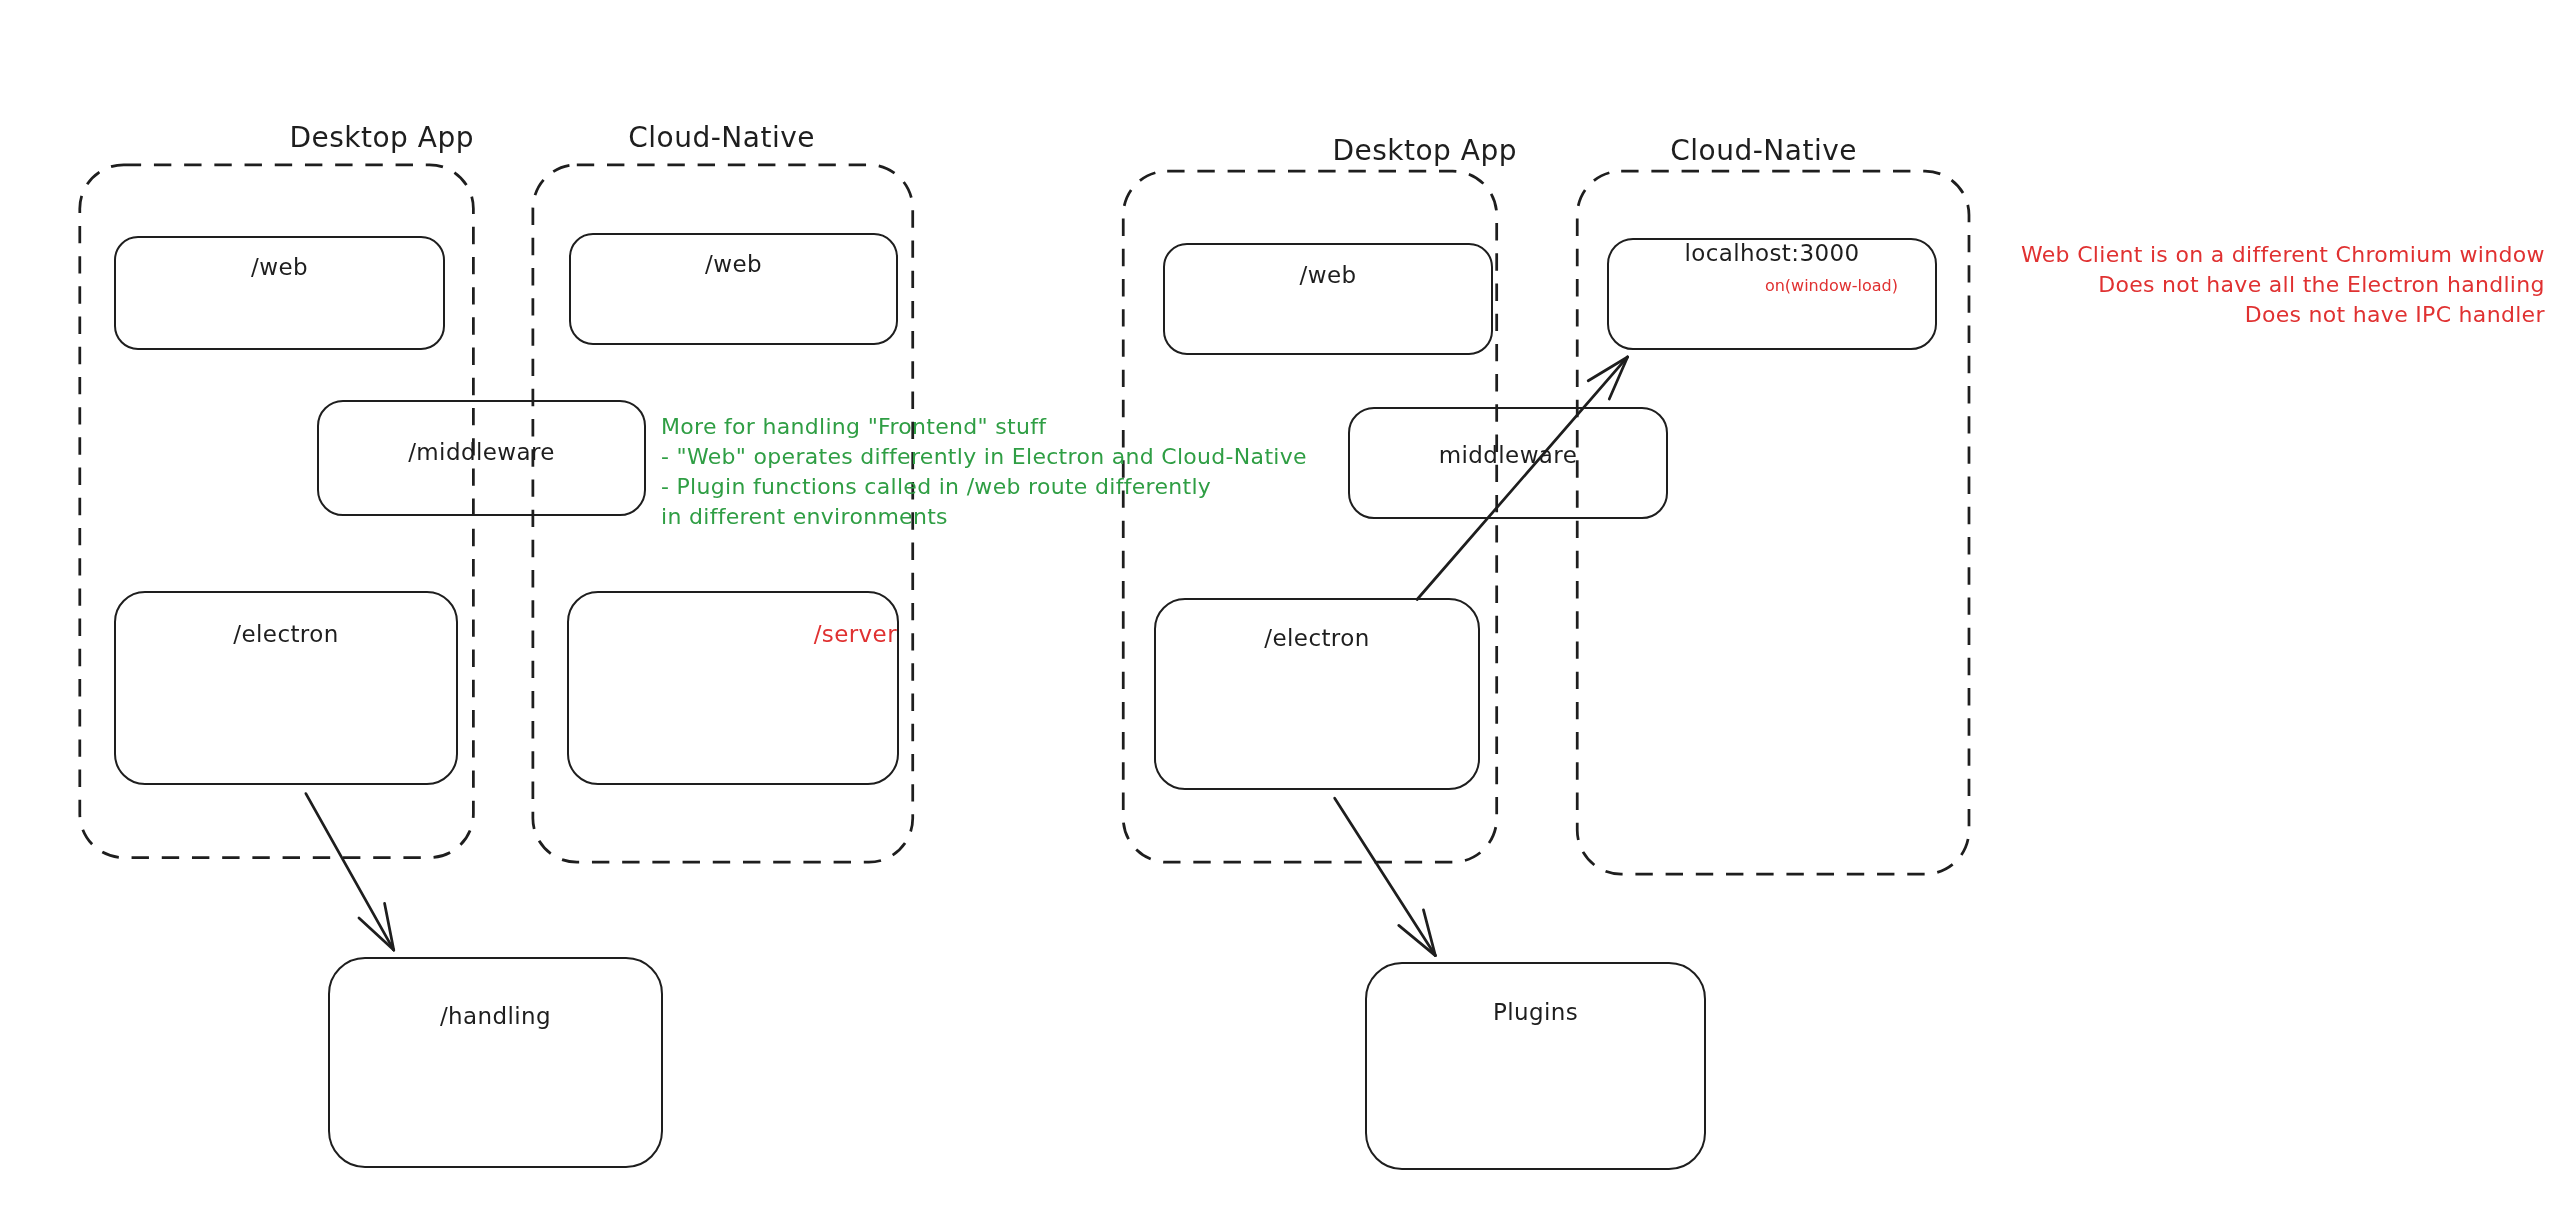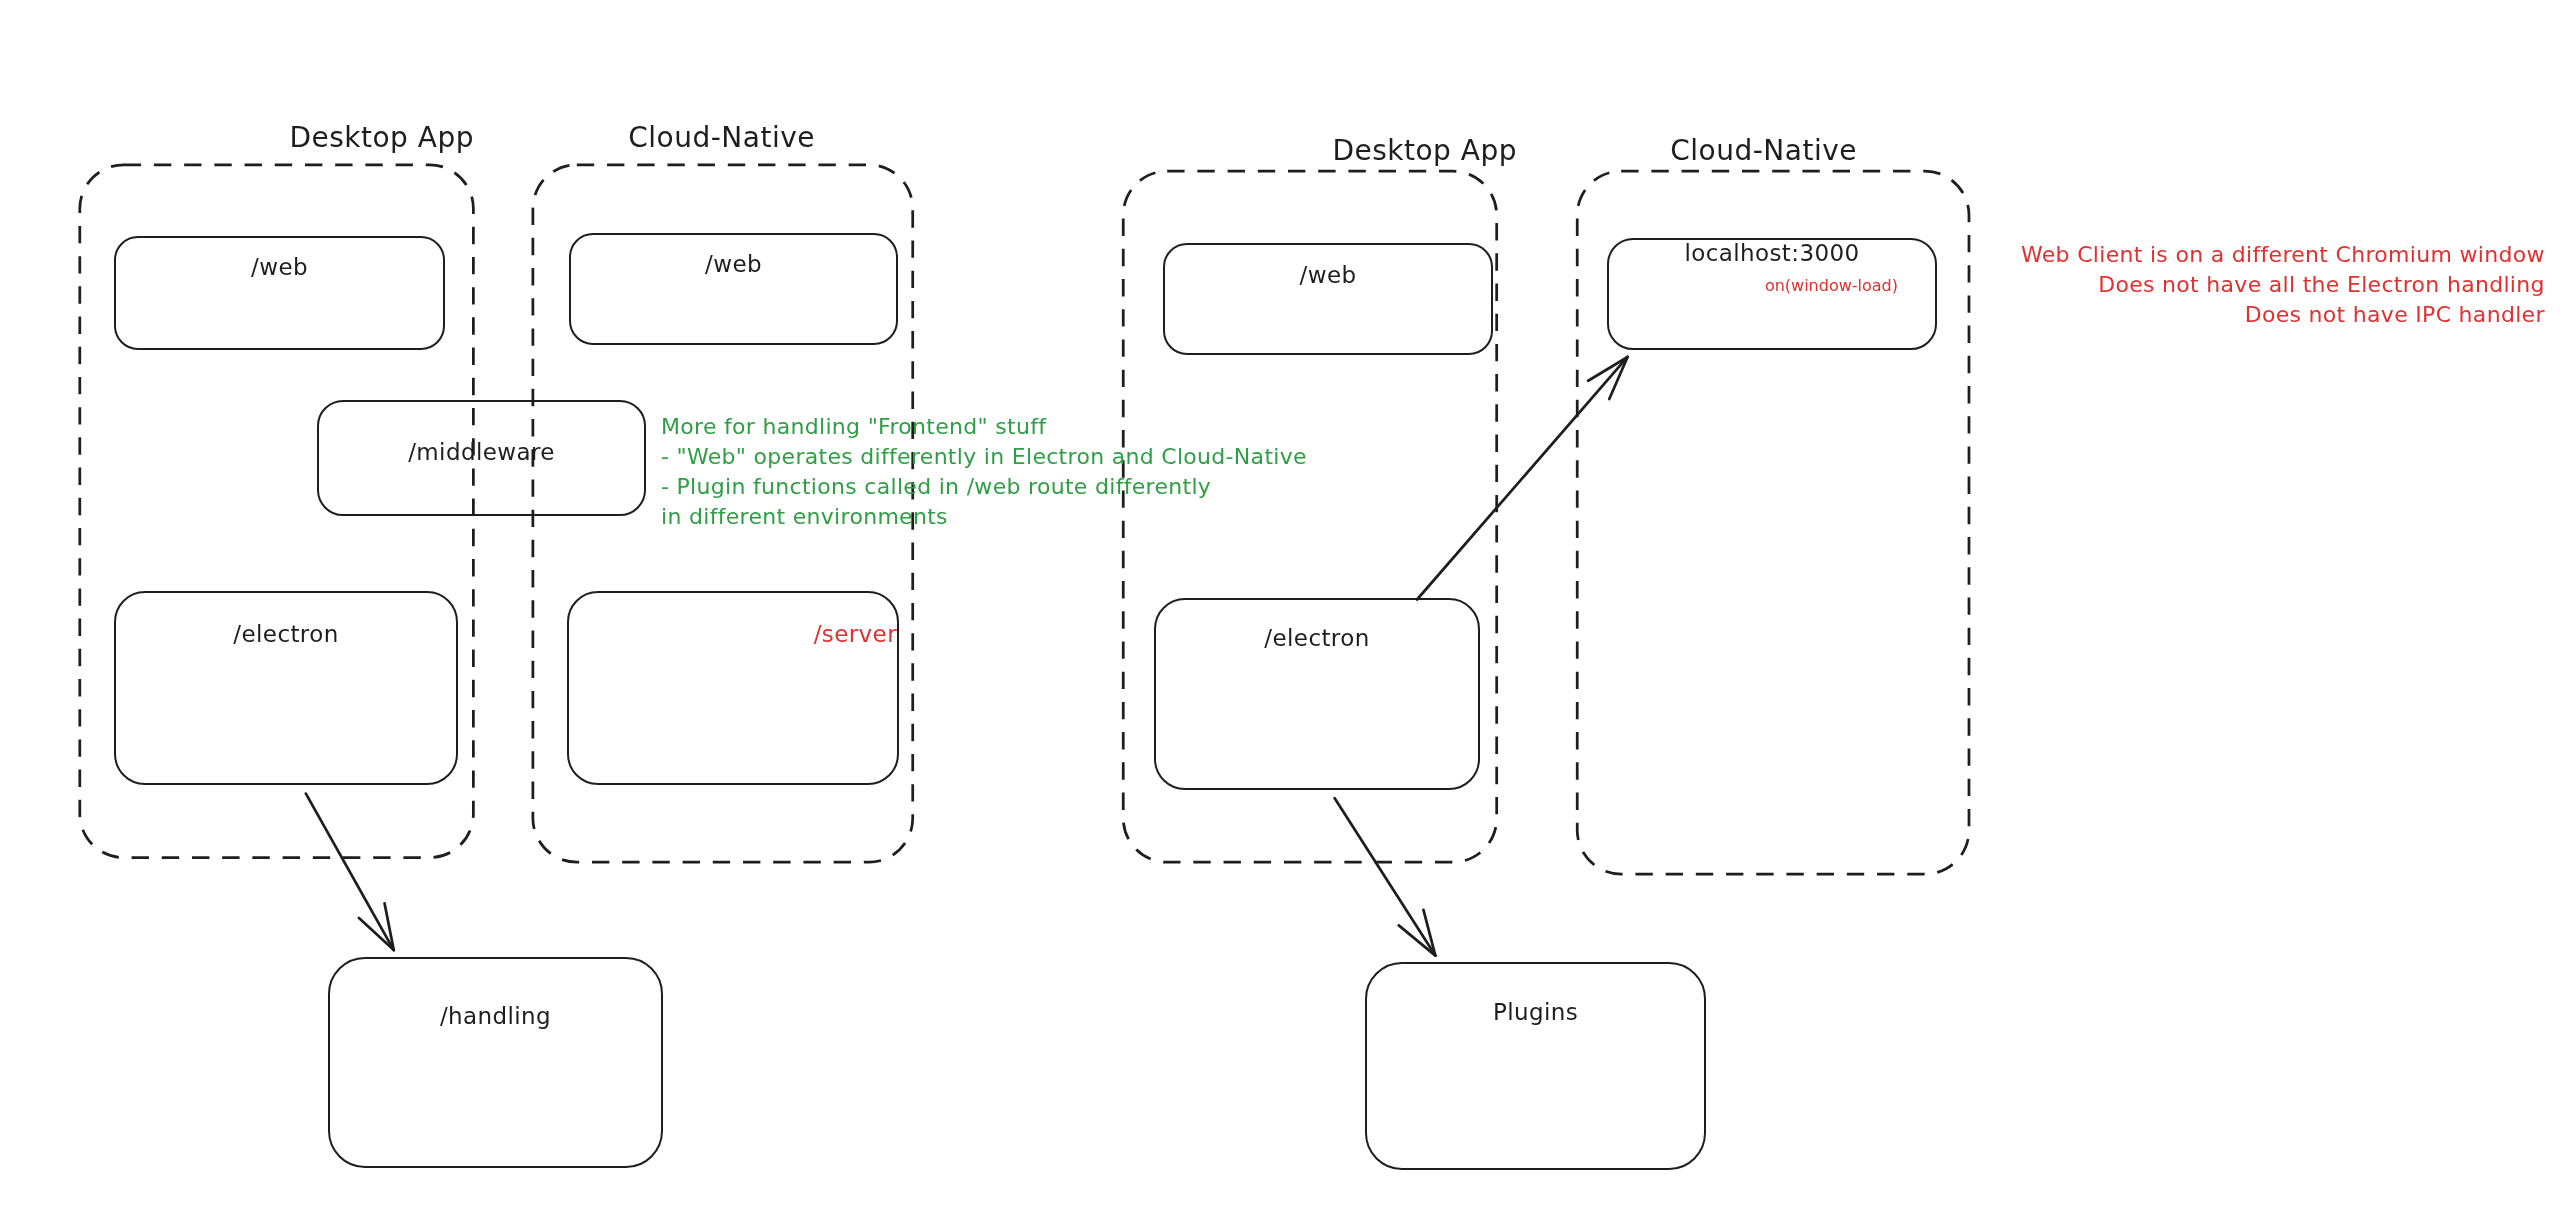--- a/index.html
+++ b/index.html
@@ -167,20 +167,23 @@
     <div class="node-label">localhost:3000</div>
     <div class="sub-label red-text">on(window-load)</div>
   </div>
 
   <div class="note red-text r-red-note">
     <div>Web Client is on a different Chromium window</div>
     <div>Does not have all the Electron handling</div>
     <div>Does not have IPC handler</div>
   </div>
 
+  <div class="node-box r-middleware">
+    <div class="node-label">middleware</div>
+  </div>
 
   <div class="node-box r-electron">
     <div class="node-label">/electron</div>
   </div>
 
   <div class="node-box r-plugins">
     <div class="node-label">Plugins</div>
   </div>
 
 </div>

